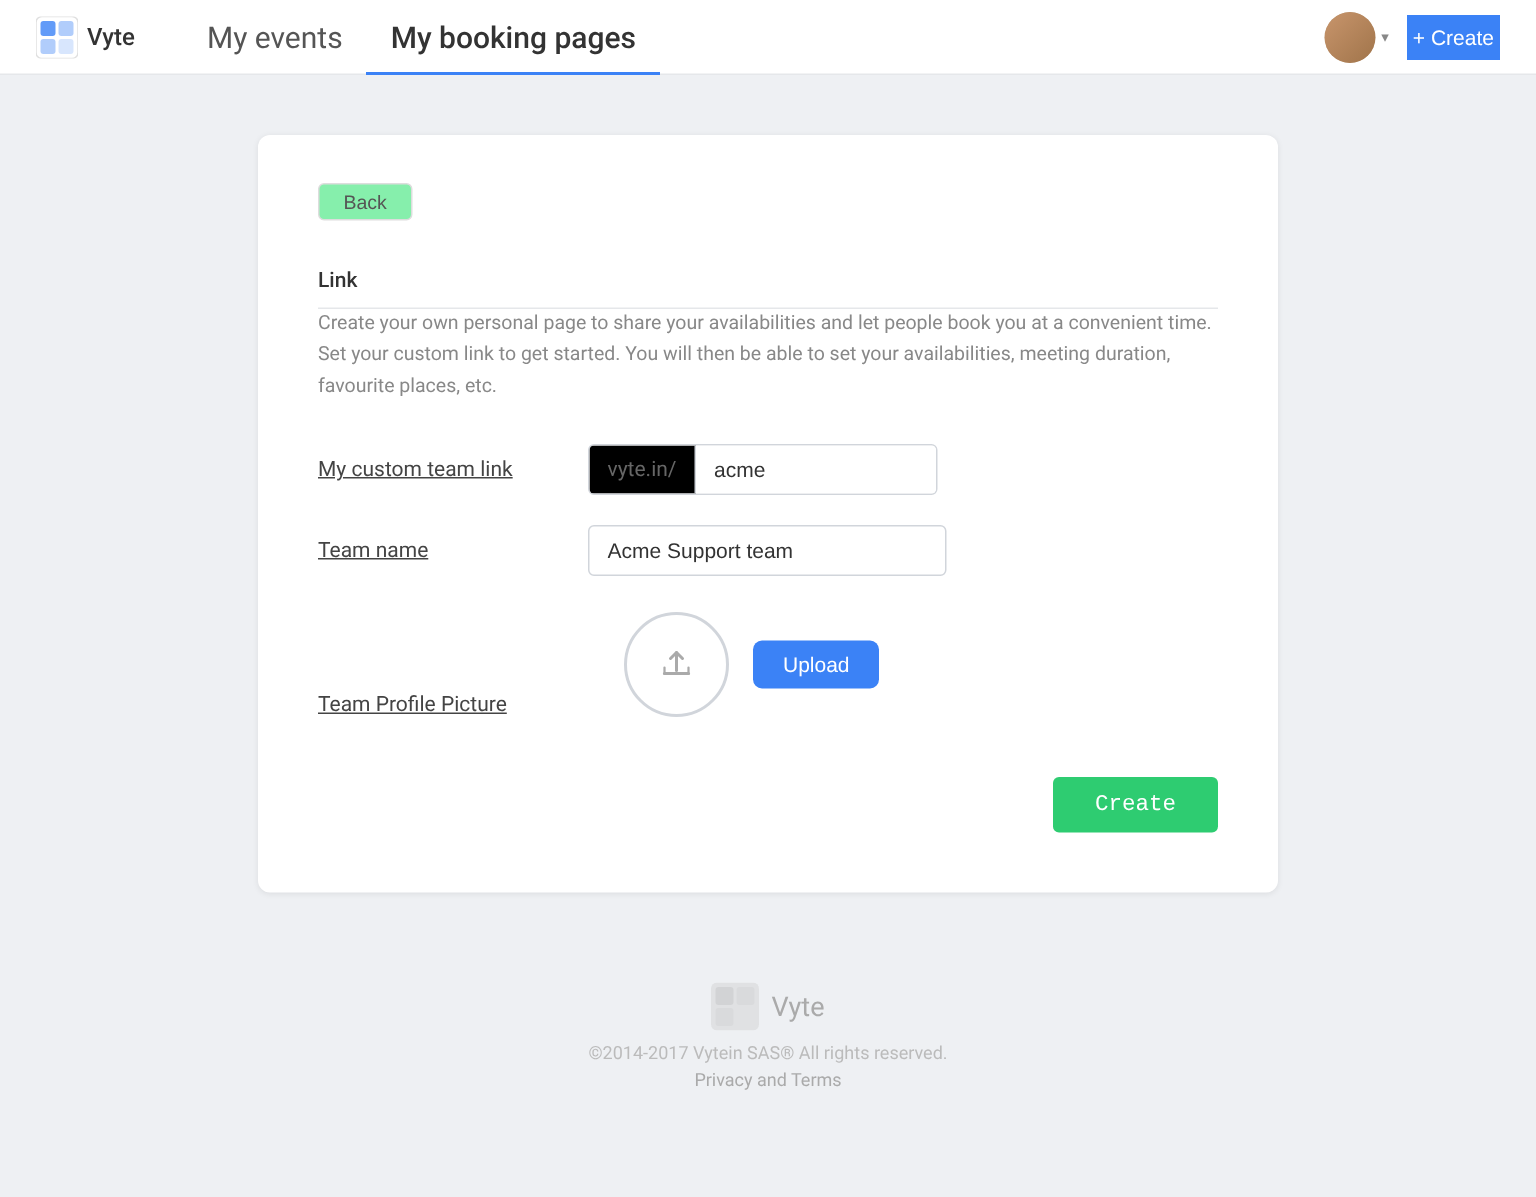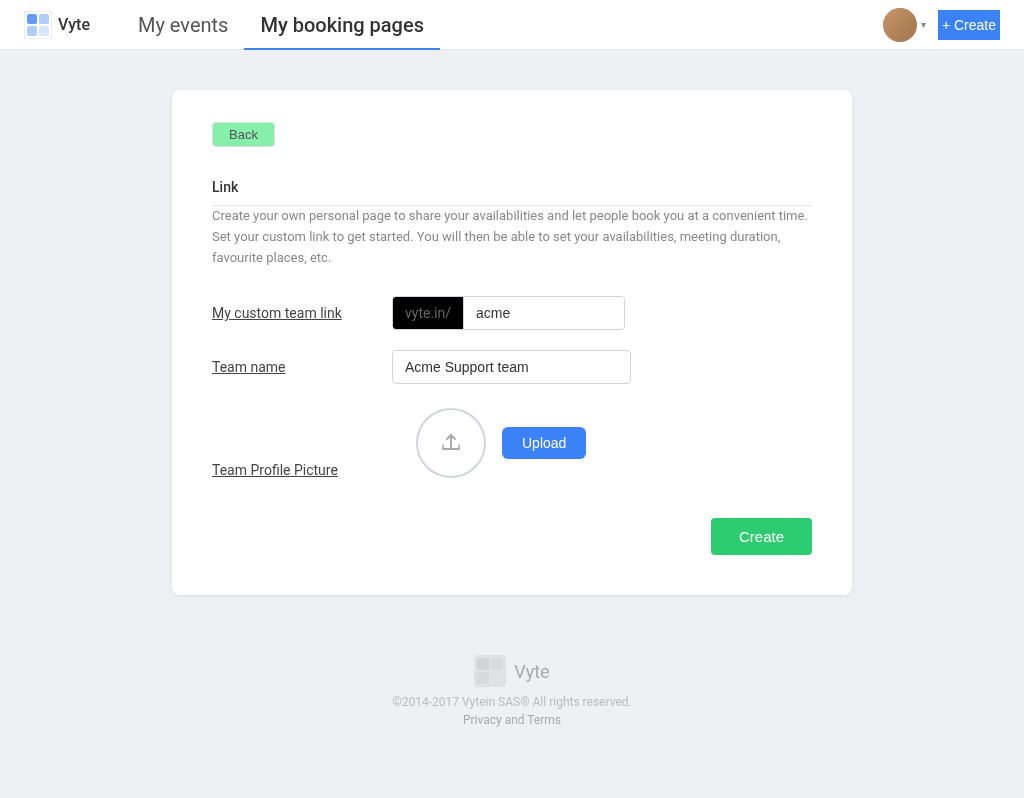--- a/index.html
+++ b/index.html
@@ -251,20 +251,21 @@
       margin-top: 40px;
     }
     .create-team-btn {
       background: #2ecc71;
       color: #fff;
       border: none;
       border-radius: 4px;
       padding: 10px 28px;
       font-size: 15px;
       cursor: pointer;
+      font-family: Liberation Mono, monospace;
     }
 
     
     .footer {
       margin-top: 60px;
       text-align: center;
       color: #aaa;
       font-size: 13px;
     }
     .footer-brand {

